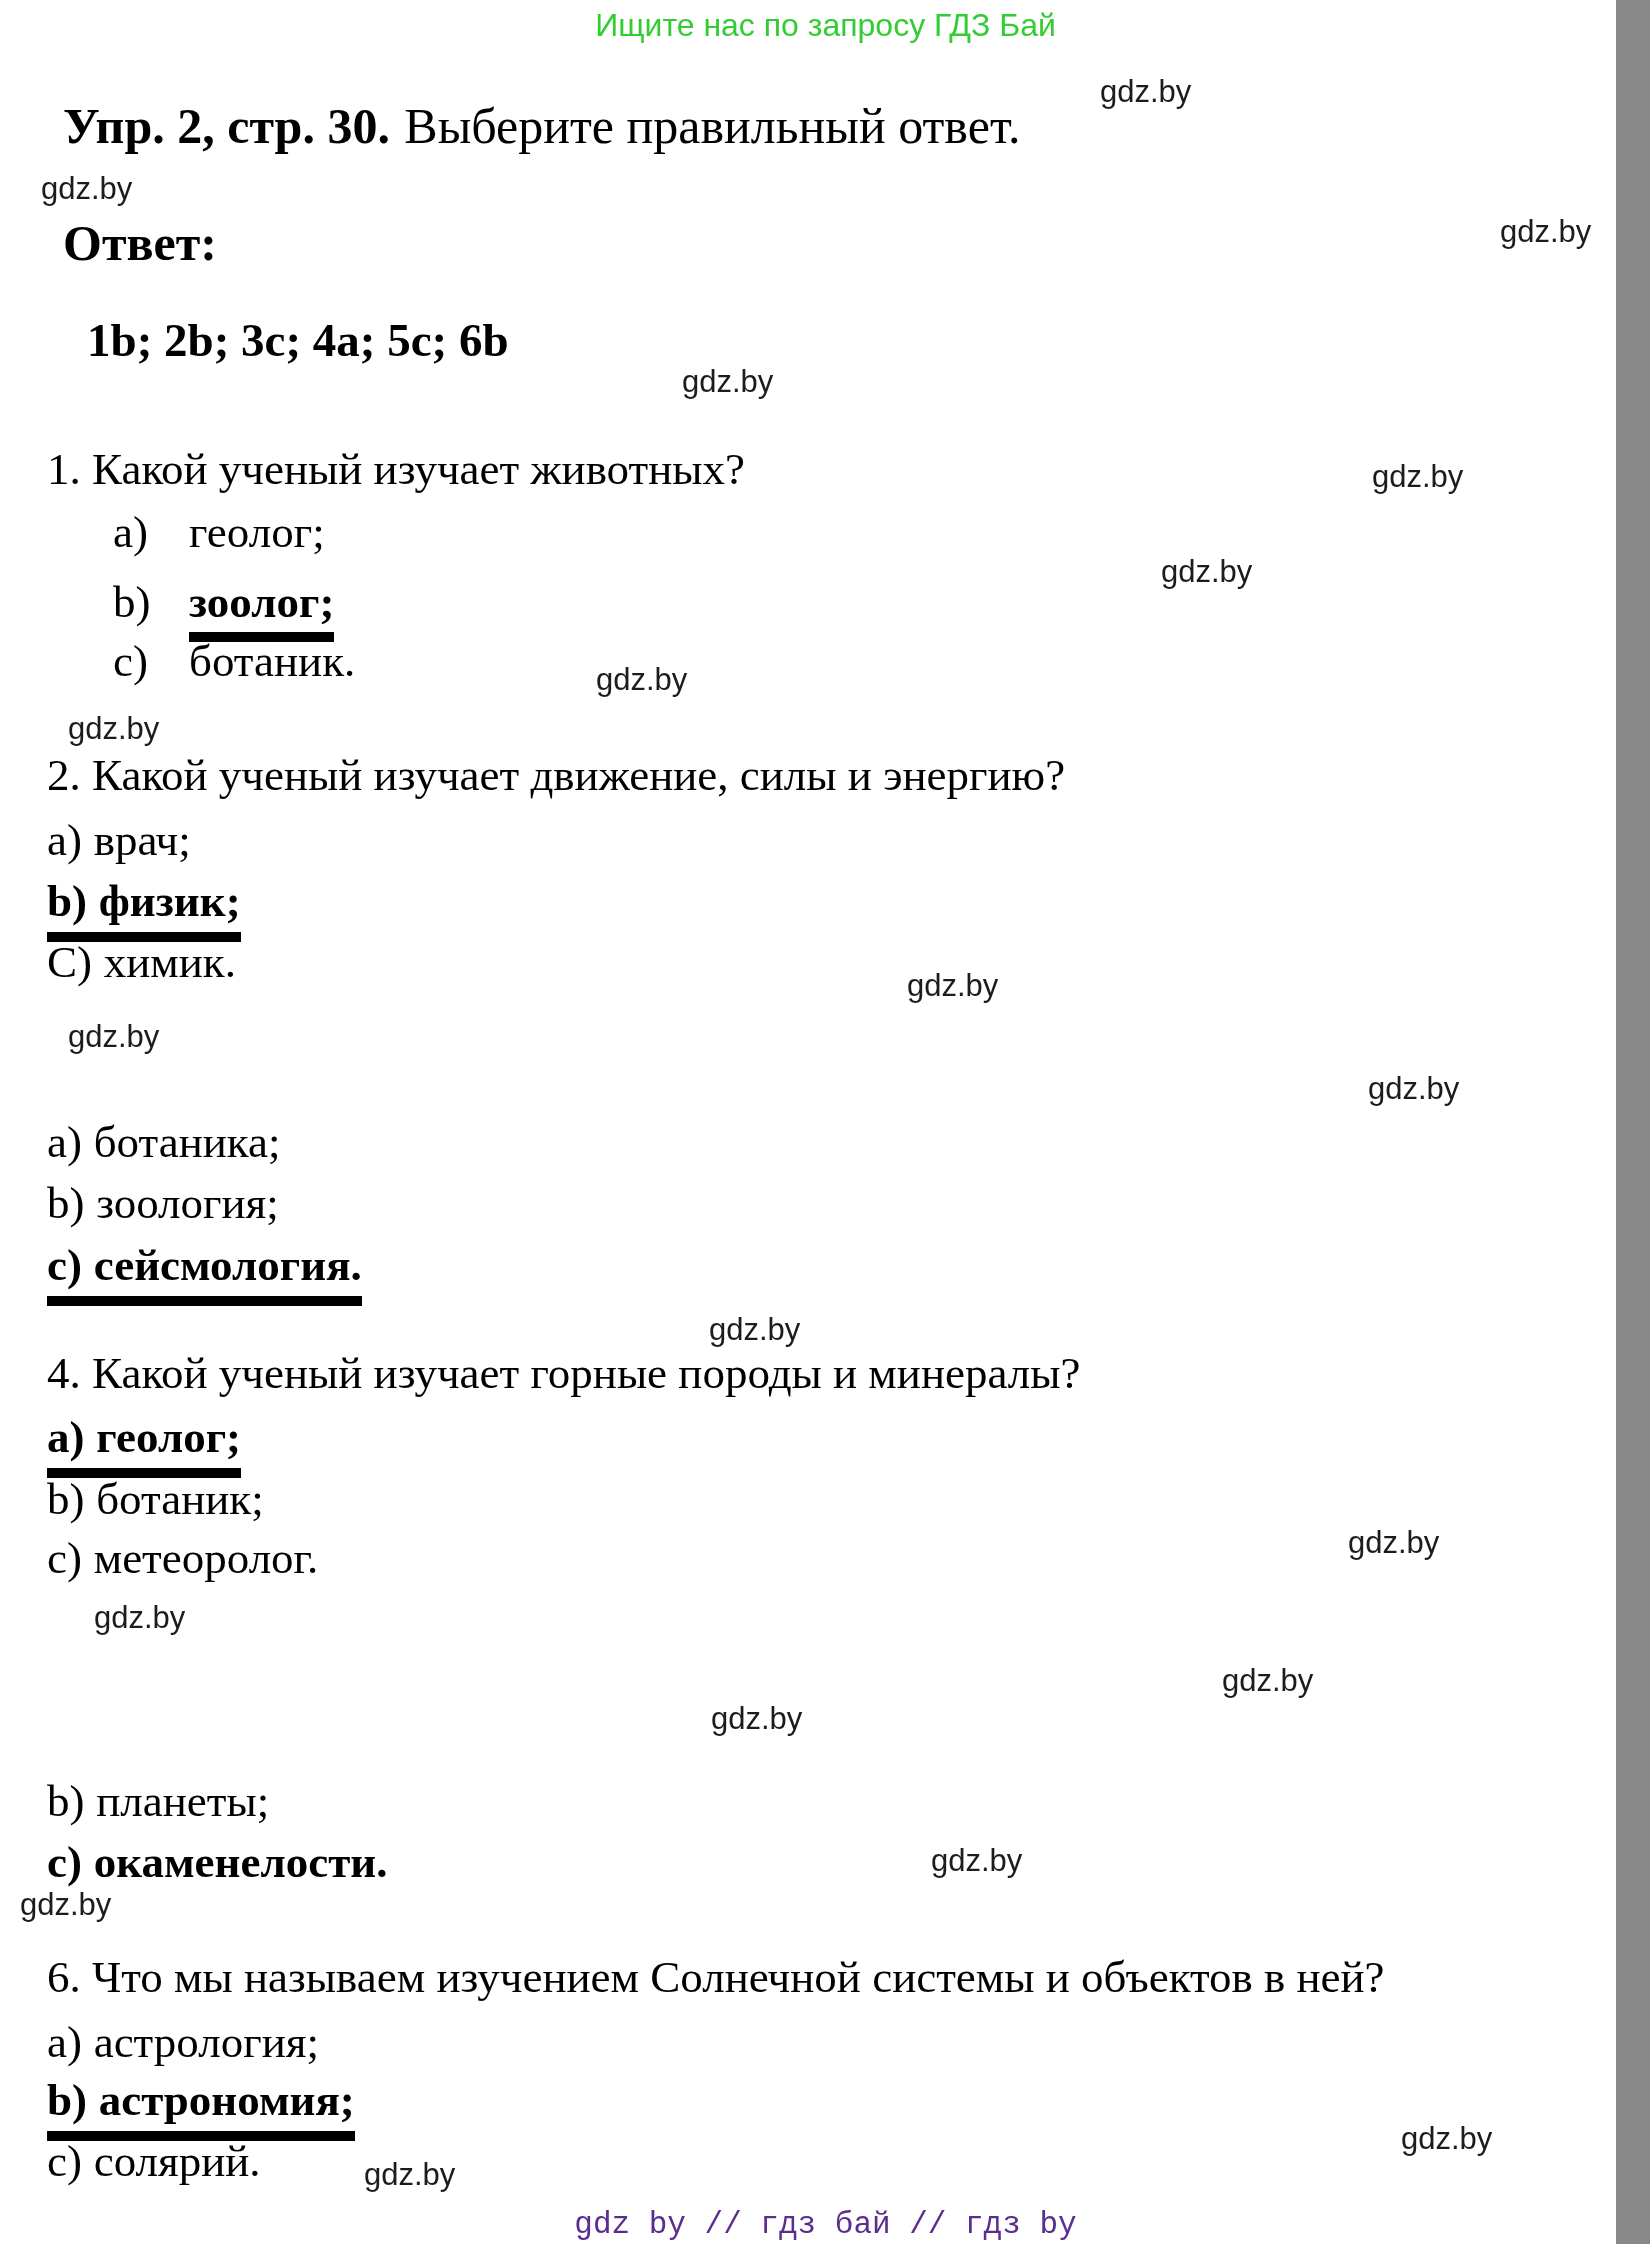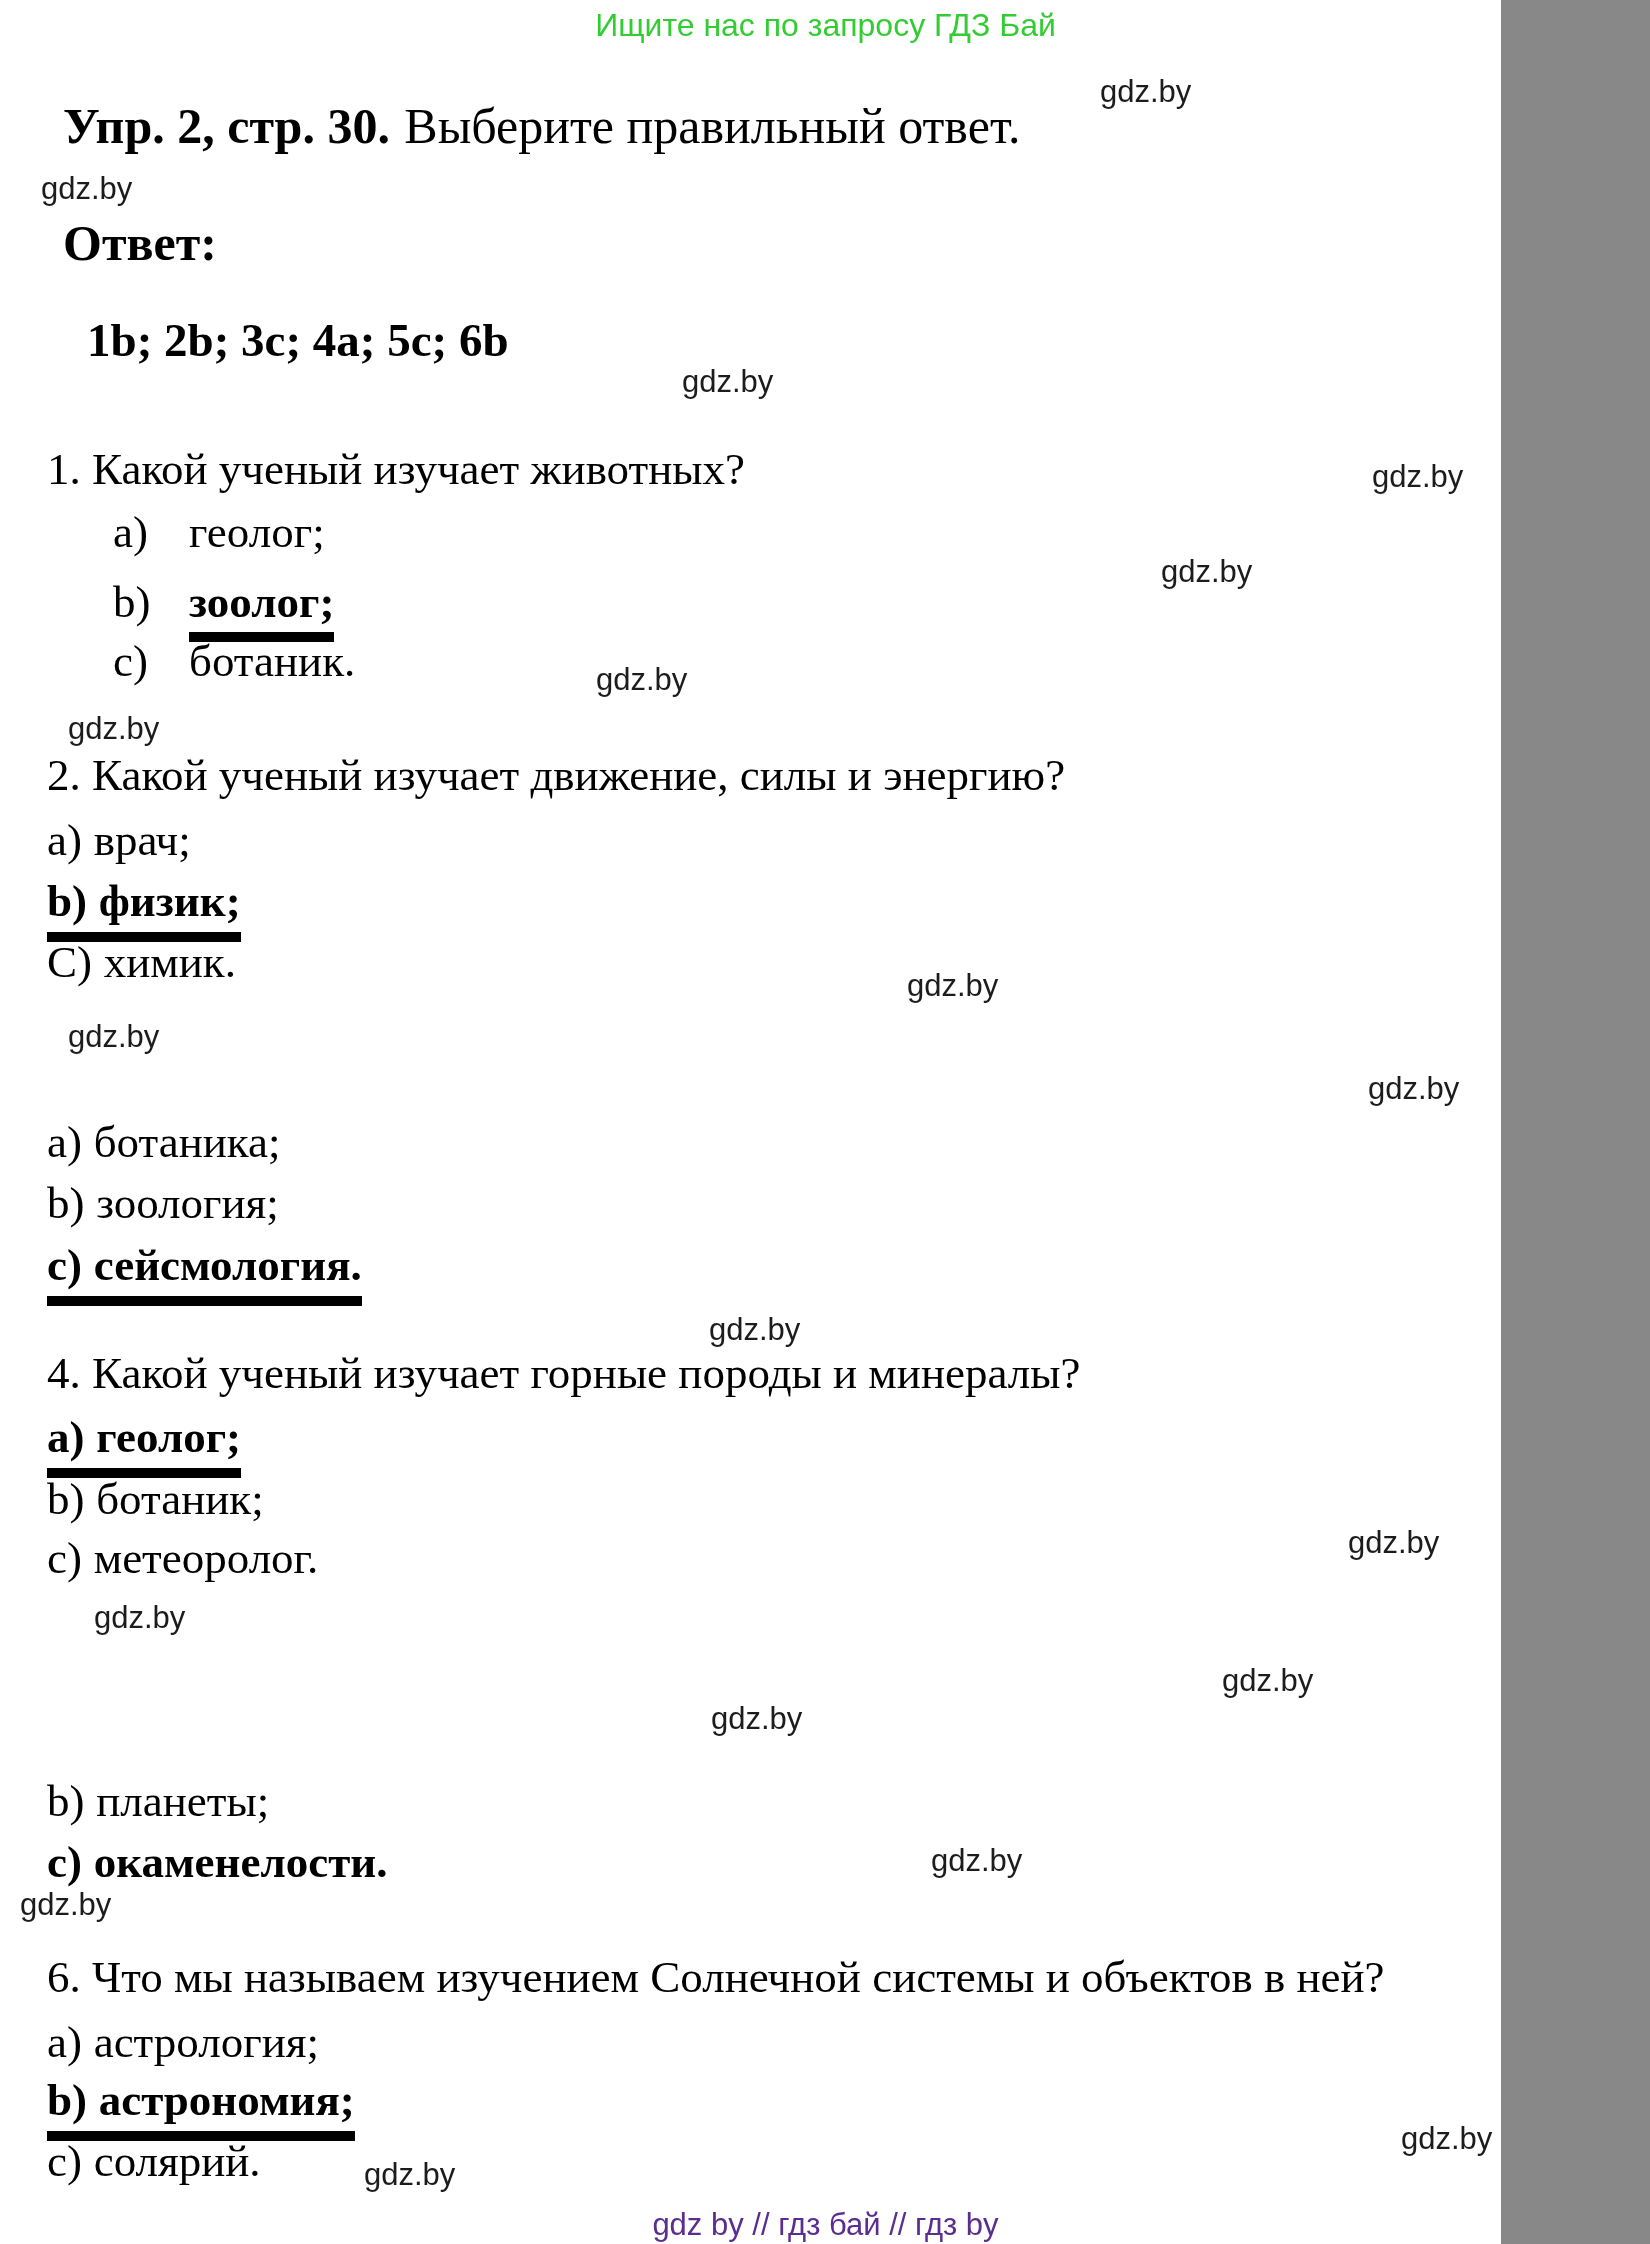--- a/index.html
+++ b/index.html
@@ -6,38 +6,38 @@
     --ink:#000000;
     --wm:#1c1c1c;
     --green:#33cc33;
     --purple:#5b2d8e;
     --bg:#ffffff;
   }
   *{margin:0;padding:0;box-sizing:border-box;}
   html,body{background:#888;}
   .page{
     position:relative;
-    width:1501px;height:2245px;
+    width:1616px;height:2245px;
     background:var(--bg);
     overflow:hidden;
     font-family:"Liberation Serif", serif;
     color:var(--ink);
   }
   .abs{position:absolute;white-space:nowrap;}
   
   .promo{
     left:0;top:7.2px;width:1651px;
     text-align:center;
     font-family:"Liberation Sans", sans-serif;
     font-size:32px;color:var(--green);
   }
   .footer{
     left:0;top:2207px;width:1651px;
     text-align:center;
-    font-family:Liberation Sans, sans-serif;
+    font-family:Liberation Mono, monospace;
     font-size:31px;color:var(--purple);
   }
   
   .wm{
     font-family:"Liberation Sans", sans-serif;
     font-size:31px;color:var(--wm);
   }
   
   .heading{left:63px;top:97px;font-size:50px;}
   .heading .hb{font-weight:700;margin-right:14.4px;}

